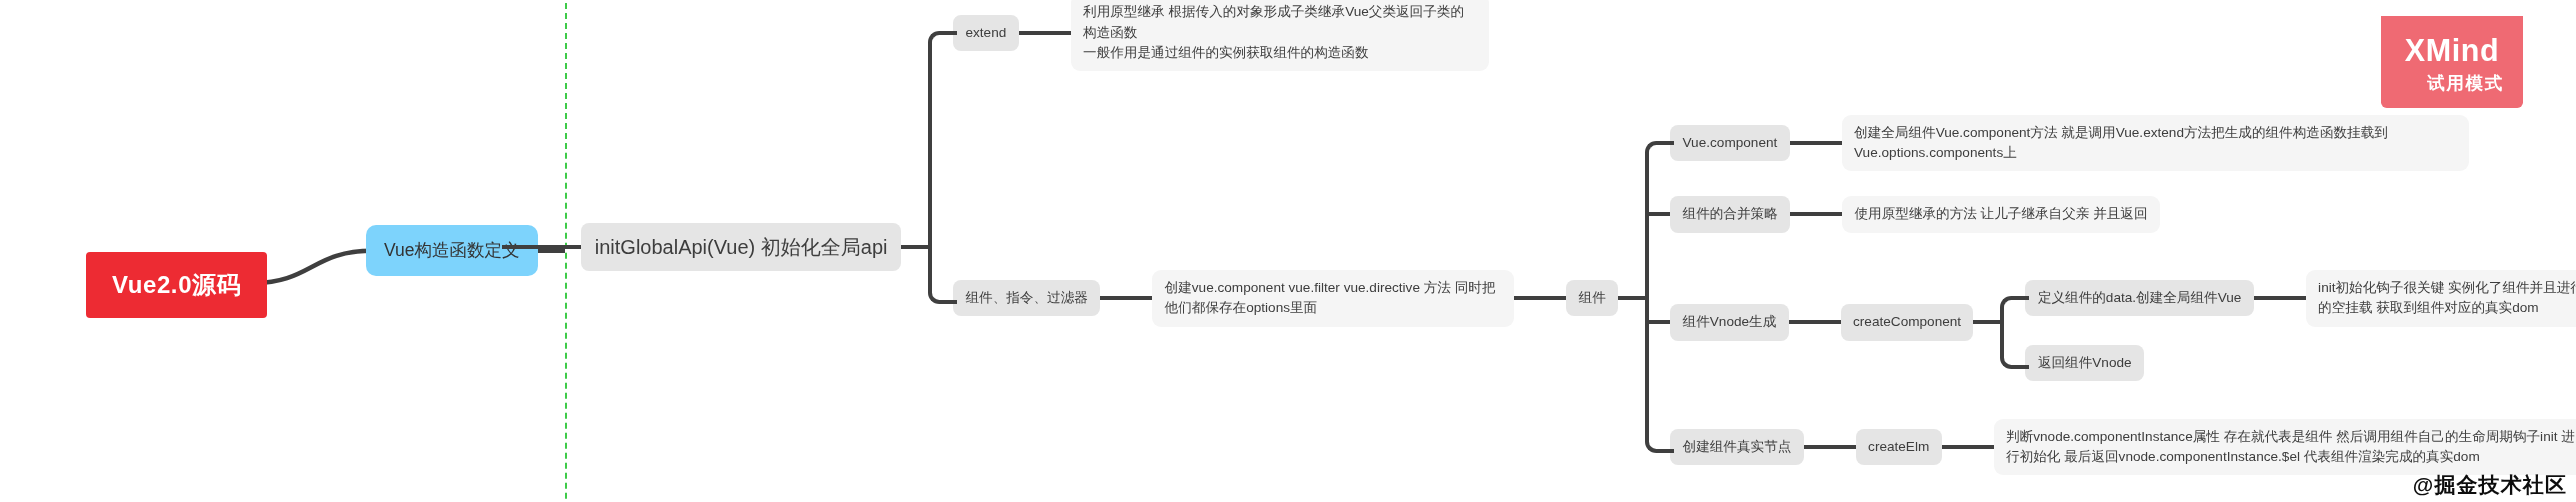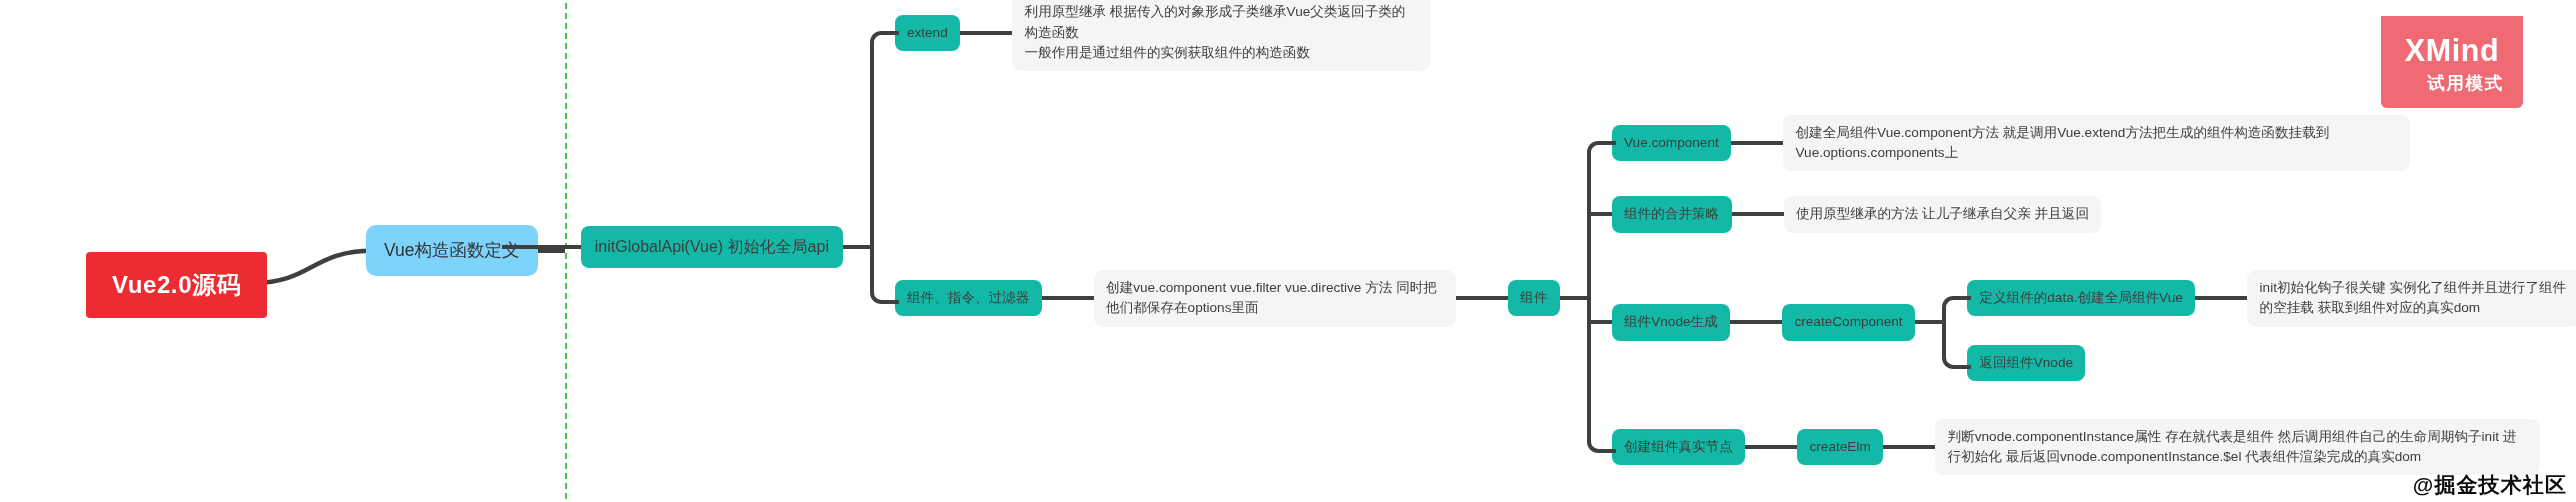--- a/index.html
+++ b/index.html
@@ -16,37 +16,37 @@
   
   .tree {
     position:absolute; left:366px; top:19px; height:463px;
     display:flex; align-items:center;
   }
   .branch { display:flex; align-items:center; }
   .kids { display:flex; flex-direction:column; justify-content:center; }
   .kid { display:flex; align-items:center; position:relative; padding:6.2px 0 6.2px 25px; }
 
   .node {
-    background:#14b8a6; color:#3d3d3d;
+    background:#e5e5e5; color:#3d3d3d;
     border-radius:8px; padding:8px 12.4px;
     font-size:13.6px; line-height:1.5; white-space:nowrap;
     flex:none;
   }
   .note {
     background:#f5f5f5; white-space:pre-line; border-radius:9px;
   }
   .root-node {
     position:absolute; left:86px; top:252px;
     background:#ed2b33; color:#ffffff;
     font-size:24px; font-weight:bold;
     padding:17px 26px; border-radius:4px;
     letter-spacing:0.6px;
   }
   .l2node { background:#7dd3fc; font-size:17.5px; padding:12.4px 18px; border-radius:10px; color:#333; }
-  .biggish { font-size:16px; padding:9px 13.6px; }
+  .biggish { font-size:20px; padding:9px 13.6px; }
 
   .stub { width:27px; height:4px; background:#3f3f3f; flex:none; }
 
   
   .kid.single::before {
     content:""; position:absolute; left:0; top:50%; margin-top:-2px;
     width:25px; height:4px; background:#3f3f3f;
   }
   .kid.first::before {
     content:""; position:absolute; left:0; top:calc(50% - 2px); height:calc(50% + 2px); width:25px;

